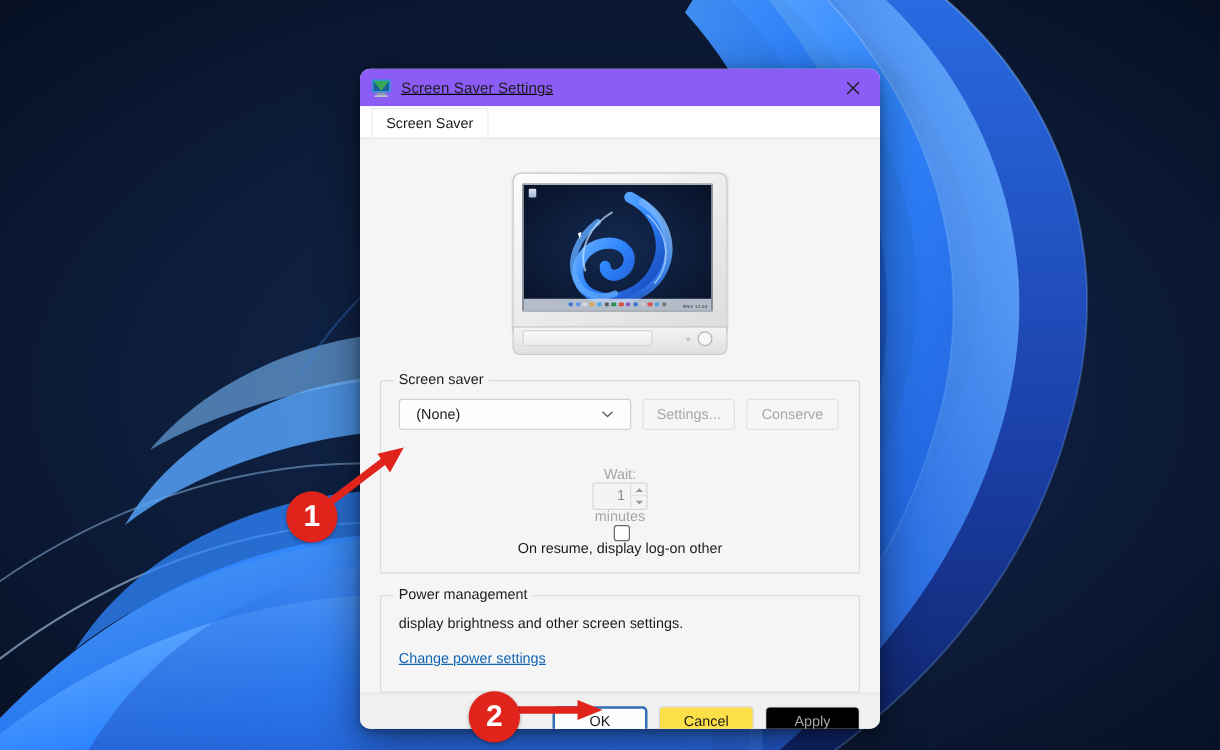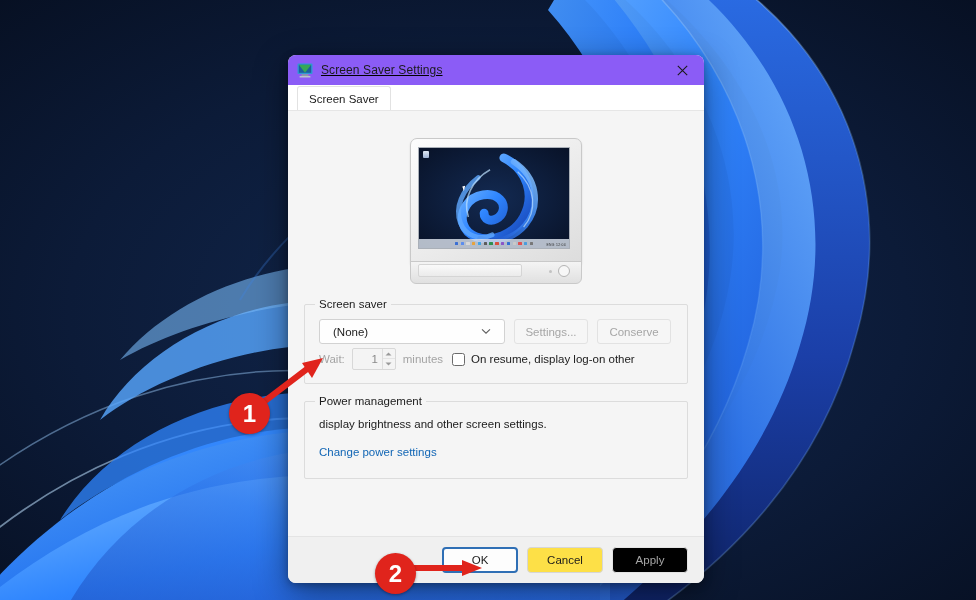--- a/index.html
+++ b/index.html
@@ -225,21 +225,21 @@
   .btn.disabled {
     color: #a6a6a6;
     background: #f6f6f6;
     border-color: #e2e2e2;
     cursor: default;
     text-align: right;
   }
   .ml8 { margin-left: 9px; }
 
   
-  .waitrow { margin-top: 4px; }
+  .waitrow { margin-top: 30px; flex-direction: column; }
   .lbl-dim { font-size: 11.5px; color: #a4a4a4; }
   .lbl { font-size: 11.5px; color: #1b1b1b; }
 
   .spin {
     width: 44px; height: 22px;
     border: 1px solid #d8d8d8;
     background: #f4f4f4;
     border-radius: 2px;
     display: flex; align-items: stretch;
     margin: 0 7px;
@@ -277,20 +277,21 @@
   .pm-text {
     font-size: 11.5px;
     color: #1b1b1b;
     line-height: 17px;
   }
   .pm-link {
     display: inline-block;
     margin-top: 13px;
     font-size: 11.5px;
     color: #1266b5;
+    text-decoration: underline;
     cursor: pointer;
   }
 
   
   .footer {
     flex: 0 0 auto;
     height: 47px;
     background: #f0f0f0;
     border-top: 1px solid #e4e4e4;
     display: flex; align-items: center; justify-content: flex-end;

